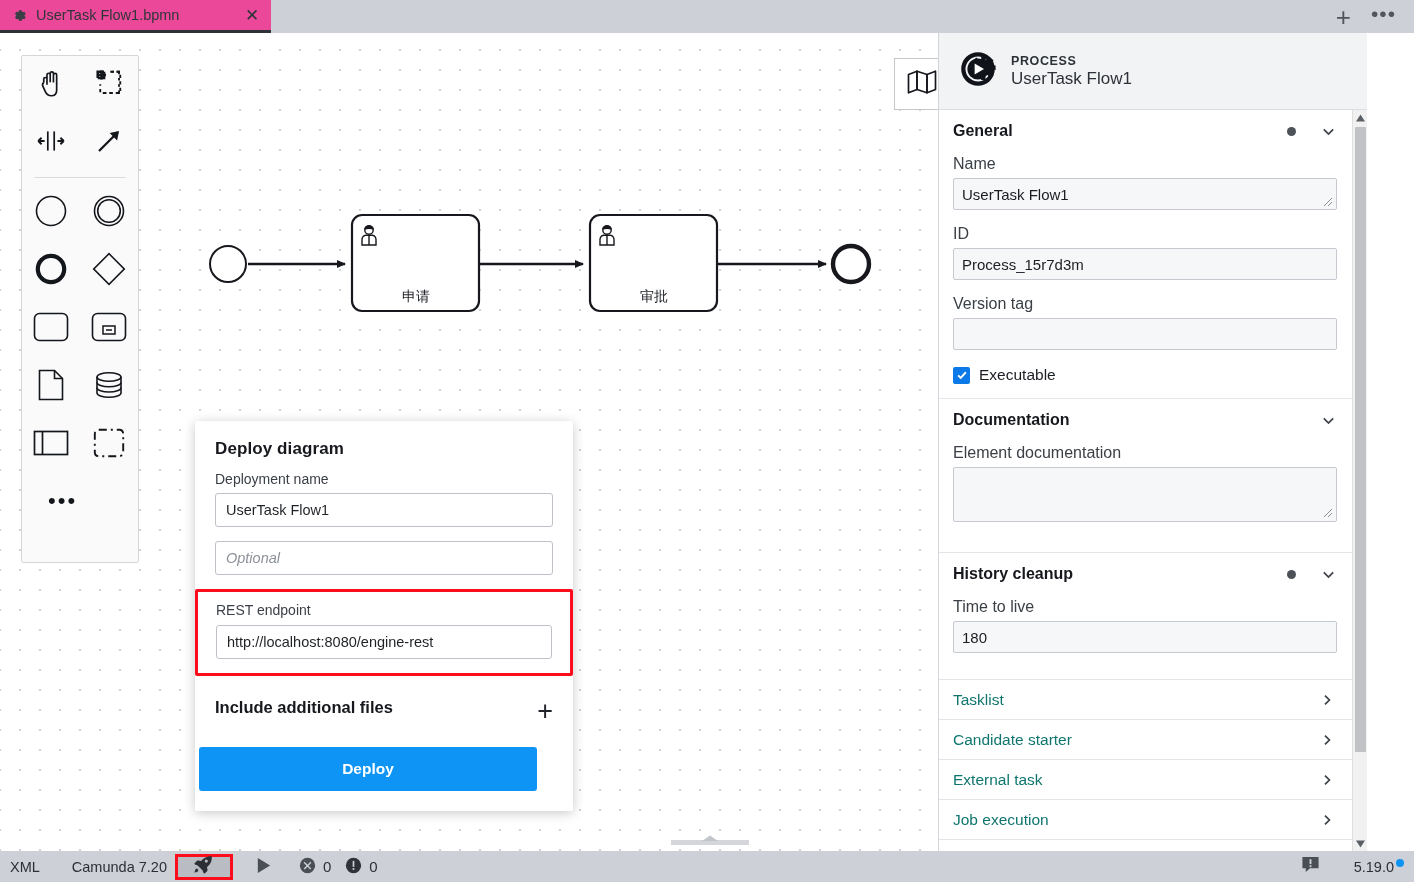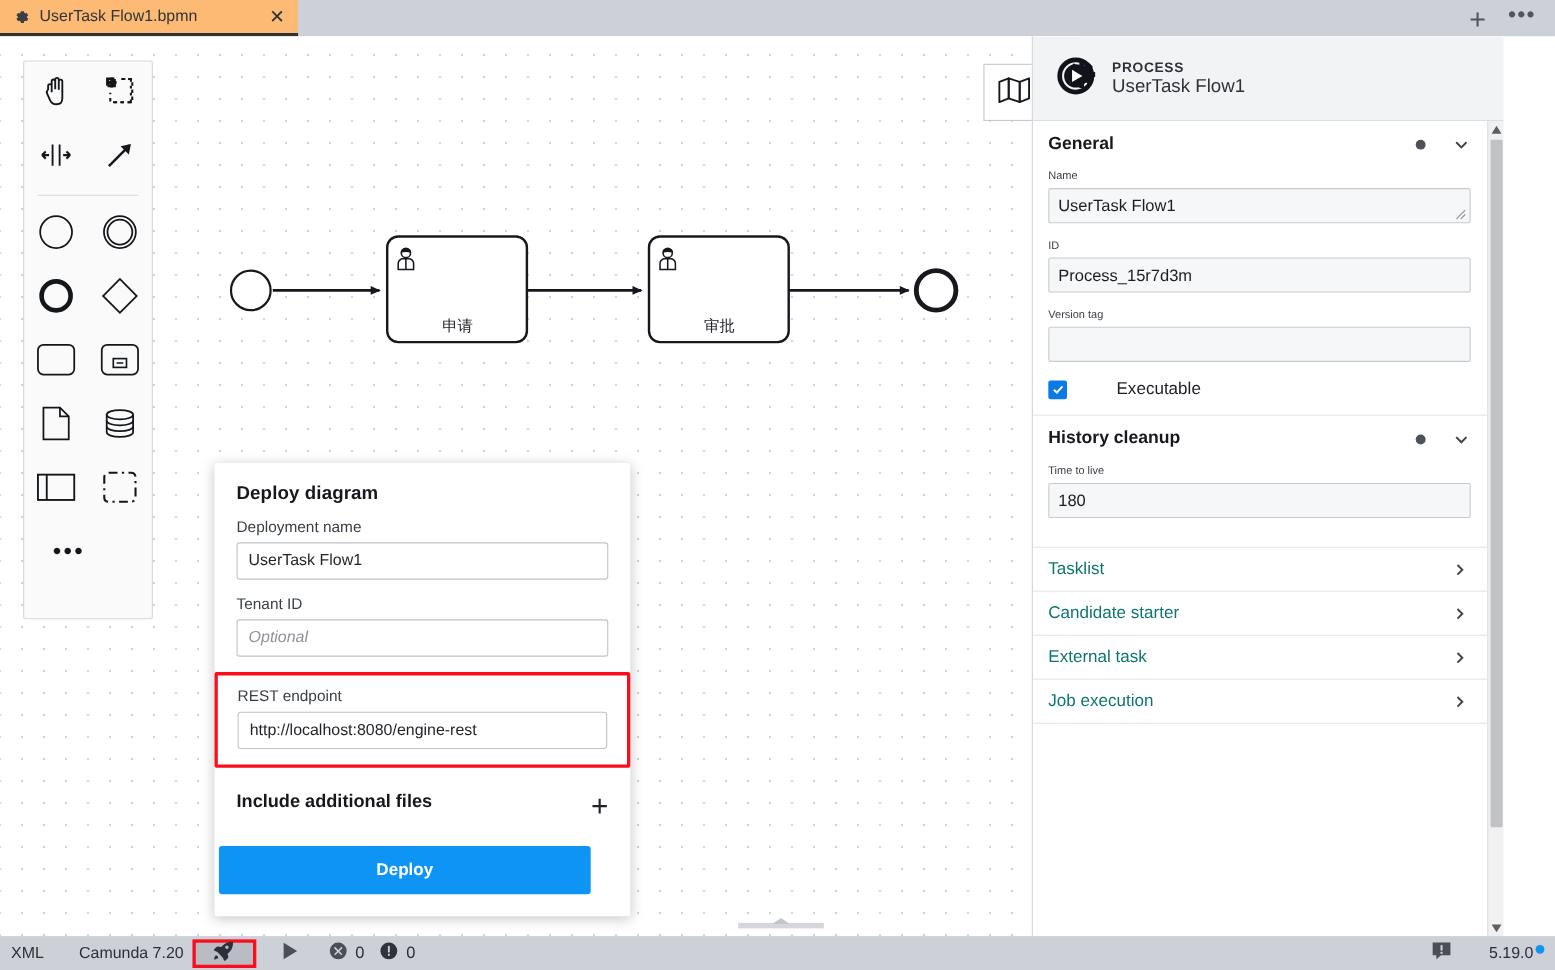--- a/index.html
+++ b/index.html
@@ -14,21 +14,21 @@
 
   
   #tabbar {
     position: absolute; top: 0; left: 0;
     width: 1414px; height: 33px;
     background: #cdd0d6;
     display: flex; align-items: stretch;
   }
   .tab {
     width: 271px; height: 33px;
-    background: #fdba74;
+    background: #ec4899;
     display: flex; align-items: center;
     padding: 0 10px 0 12px;
     border-bottom: 3px solid #2d3138;
     position: relative;
   }
   .tab .gear-ic {
     width: 15px; height: 15px; flex: 0 0 15px;
     margin-right: 9px;
     color: #3a3e45;
   }
@@ -223,21 +223,21 @@
   }
   .section-head .sh-title {
     flex: 1 1 auto; font-size: 16px; font-weight: bold; color: #16181d;
   }
   .sh-dot {
     width: 9px; height: 9px; border-radius: 50%;
     background: #4d5259; margin-right: 24px;
   }
   .sh-chevron { color: #3f444b; display:flex; }
   .field { padding: 3px 16px 0 14px; }
-  .field-label { font-size: 10px; color: #3b4046; display:block; margin-bottom: 5px; }
+  .field-label { font-size: 16px; color: #3b4046; display:block; margin-bottom: 5px; }
   .field-input {
     width: 100%; height: 32px;
     background: #f6f7f8;
     border: 1px solid #c6cad0;
     border-radius: 2px;
     font-size: 15px; color: #1a1d22;
     padding: 0 8px;
     font-family: "Liberation Sans", sans-serif;
     outline: none;
   }
@@ -247,21 +247,21 @@
     width: 10px; height: 10px; pointer-events: none;
   }
   .field-wrap { position: relative; margin-bottom: 12px; }
   .cb-row { display: flex; align-items: center; padding: 4px 14px 0 14px; }
   .cb {
     width: 17px; height: 17px; border-radius: 2px;
     background: #0b7ae8; margin-right: 9px;
     display: flex; align-items: center; justify-content: center;
     cursor: pointer;
   }
-  .cb-label { font-size: 15.5px; color: #1b1e23; margin-left: 36px; }
+  .cb-label { font-size: 15.5px; color: #1b1e23; }
 
   .link-row {
     height: 40px;
     display: flex; align-items: center;
     padding: 0 18px 0 14px;
     border-bottom: 1px solid #e3e5e9;
     cursor: pointer;
   }
   .link-row .lr-t { flex: 1 1 auto; font-size: 15.5px; color: #0f766e; }
   .link-row .lr-c { color: #3f444b; display:flex; }
@@ -519,21 +519,20 @@
 
 <div id="deploy-dialog">
   <div class="dd-title">Deploy diagram</div>
 
   <div class="dd-group">
     <label class="dd-label">Deployment name</label>
     <input class="dd-input" type="text" value="UserTask Flow1" style="">
   </div>
 
   <div class="dd-group" style="padding-top:14px;">
-    <label class="dd-label">Tenant ID</label>
     <input class="dd-input" type="text" placeholder="Optional" style="">
   </div>
 
   <div id="rest-endpoint-group">
     <label class="dd-label">REST endpoint</label>
     <input class="dd-input" type="text" value="http://localhost:8080/engine-rest" style="">
   </div>
 
   <div class="dd-extra-row">
     <span class="t">Include additional files</span>
@@ -600,20 +599,39 @@
       <div class="cb-row">
         <span class="cb">
           <svg width="12" height="12" viewBox="0 0 14 14" fill="none" stroke="#ffffff" stroke-width="2.2">
               <path d="M2.5 7.4l3 3 6-6.6"></path>
             </svg>
         </span>
         <span class="cb-label">Executable</span>
       </div>
     </div>
 
+    <div class="section">
+      <div class="section-head">
+        <span class="sh-title">Documentation</span>
+        <span class="sh-chevron">
+          <svg width="17" height="17" viewBox="0 0 20 20" fill="none" stroke="currentColor" stroke-width="2.1">
+              <path d="M4.5 7.5L10 13l5.5-5.5"></path>
+            </svg>
+        </span>
+      </div>
+      <div class="field">
+        <label class="field-label">Element documentation</label>
+        <div class="field-wrap">
+          <textarea class="field-input ta" style=""></textarea>
+          <svg class="resize-grip" style="bottom:8px;" viewBox="0 0 10 10" stroke="#8b9099" stroke-width="1">
+            <path d="M9 1L1 9M9 5L5 9"></path>
+          </svg>
+        </div>
+      </div>
+    </div>
 
     <div class="section">
       <div class="section-head">
         <span class="sh-title">History cleanup</span>
         <span class="sh-dot"></span>
         <span class="sh-chevron">
           <svg width="17" height="17" viewBox="0 0 20 20" fill="none" stroke="currentColor" stroke-width="2.1">
               <path d="M4.5 7.5L10 13l5.5-5.5"></path>
             </svg>
         </span>

